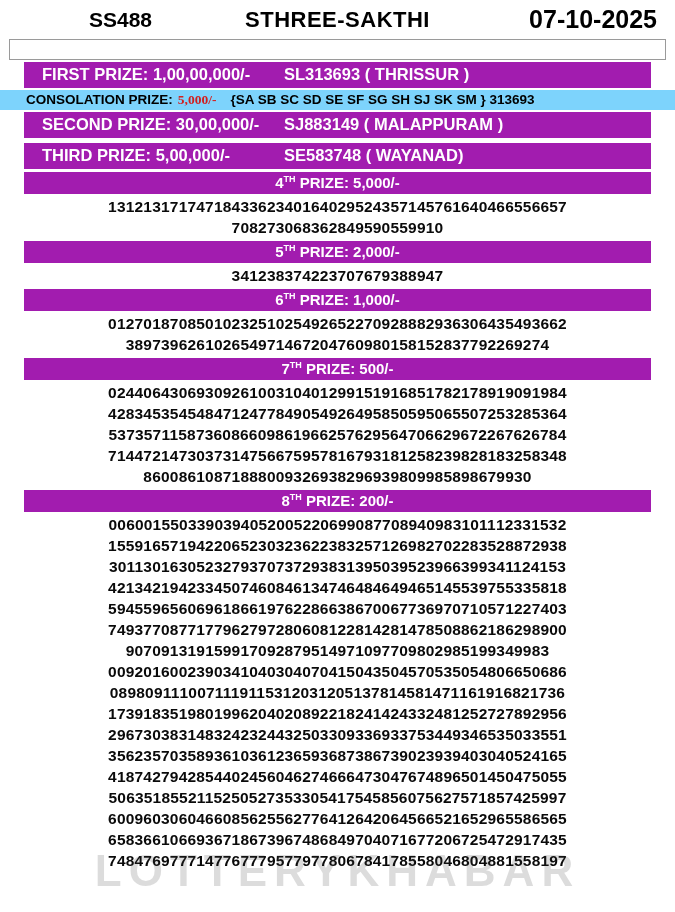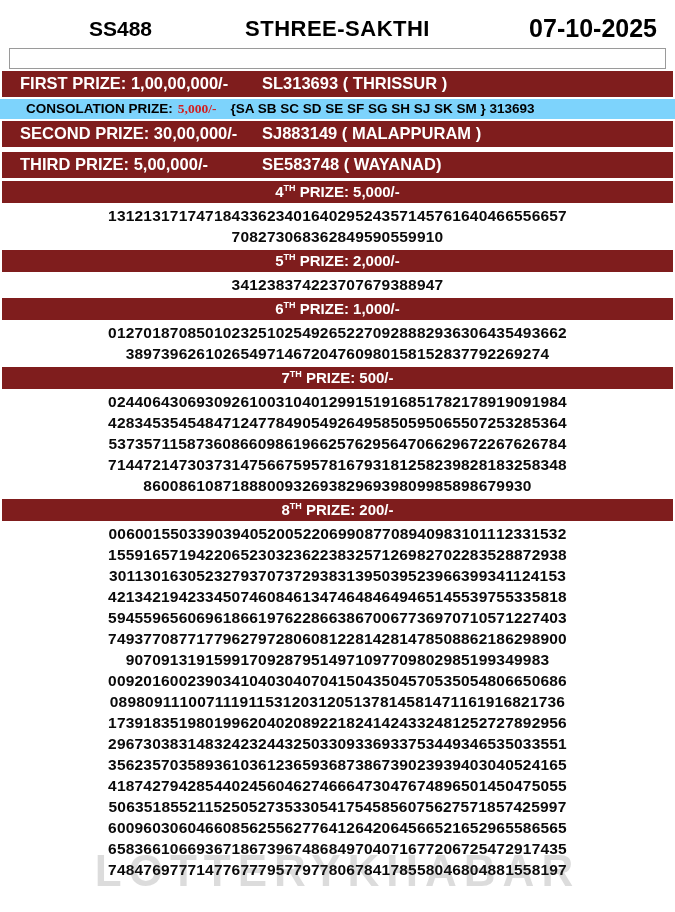--- a/index.html
+++ b/index.html
@@ -1,26 +1,26 @@
 <!DOCTYPE html>
 <html><head>
 <meta charset="utf-8">
 <style>
   html,body{margin:0;padding:0}
   body{
     width:675px;height:912px;background:#fff;position:relative;overflow:hidden;
     font-family:"Liberation Sans",sans-serif;font-weight:bold;color:#000;
     -webkit-font-smoothing:antialiased;
   }
-  .header{display:grid;grid-template-columns:205px 1fr 205px;align-items:center;padding:14px 18px 2px}
+  .header{display:grid;grid-template-columns:205px 1fr 205px;align-items:center;padding:5px 18px 2px}
   .header .code{font-size:21px;text-align:center}
   .header .title{font-size:22px;text-align:center;letter-spacing:.5px}
   .header .date{font-size:25px;text-align:right}
   .ticker{margin:3px 9px 2px;height:19px;border:1px solid #9a9a9a;background:#fff}
-  .bar{background:#7f1d1d;color:#fff;margin:2px 2px;padding:3px 0 4px}
+  .bar{background:#a21caf;color:#fff;margin:2px 24px;padding:3px 0 4px}
   .topbar{display:flex;align-items:baseline;font-size:16.5px;padding-left:18px;padding-top:3px;padding-bottom:4px}
   .topbar .lbl{width:242px;flex:none}
   .topbar .win{flex:1;text-align:left}
   .consol{display:flex;align-items:baseline;font-size:13.5px;padding:2px 0 2px 26px;background:#7dd3fc}
   .consol .red{margin-left:5px}
   .consol .series{margin-left:14px}
   .tier-bar{text-align:center;font-size:15px;padding:2px 8px 3px;margin-top:3px}
   .tier-bar sup{font-size:9px;line-height:0}
   .numrow{display:flex;justify-content:center;font-size:15.5px;line-height:21px;color:#0a0a0a;letter-spacing:.2px}
   .watermark{

